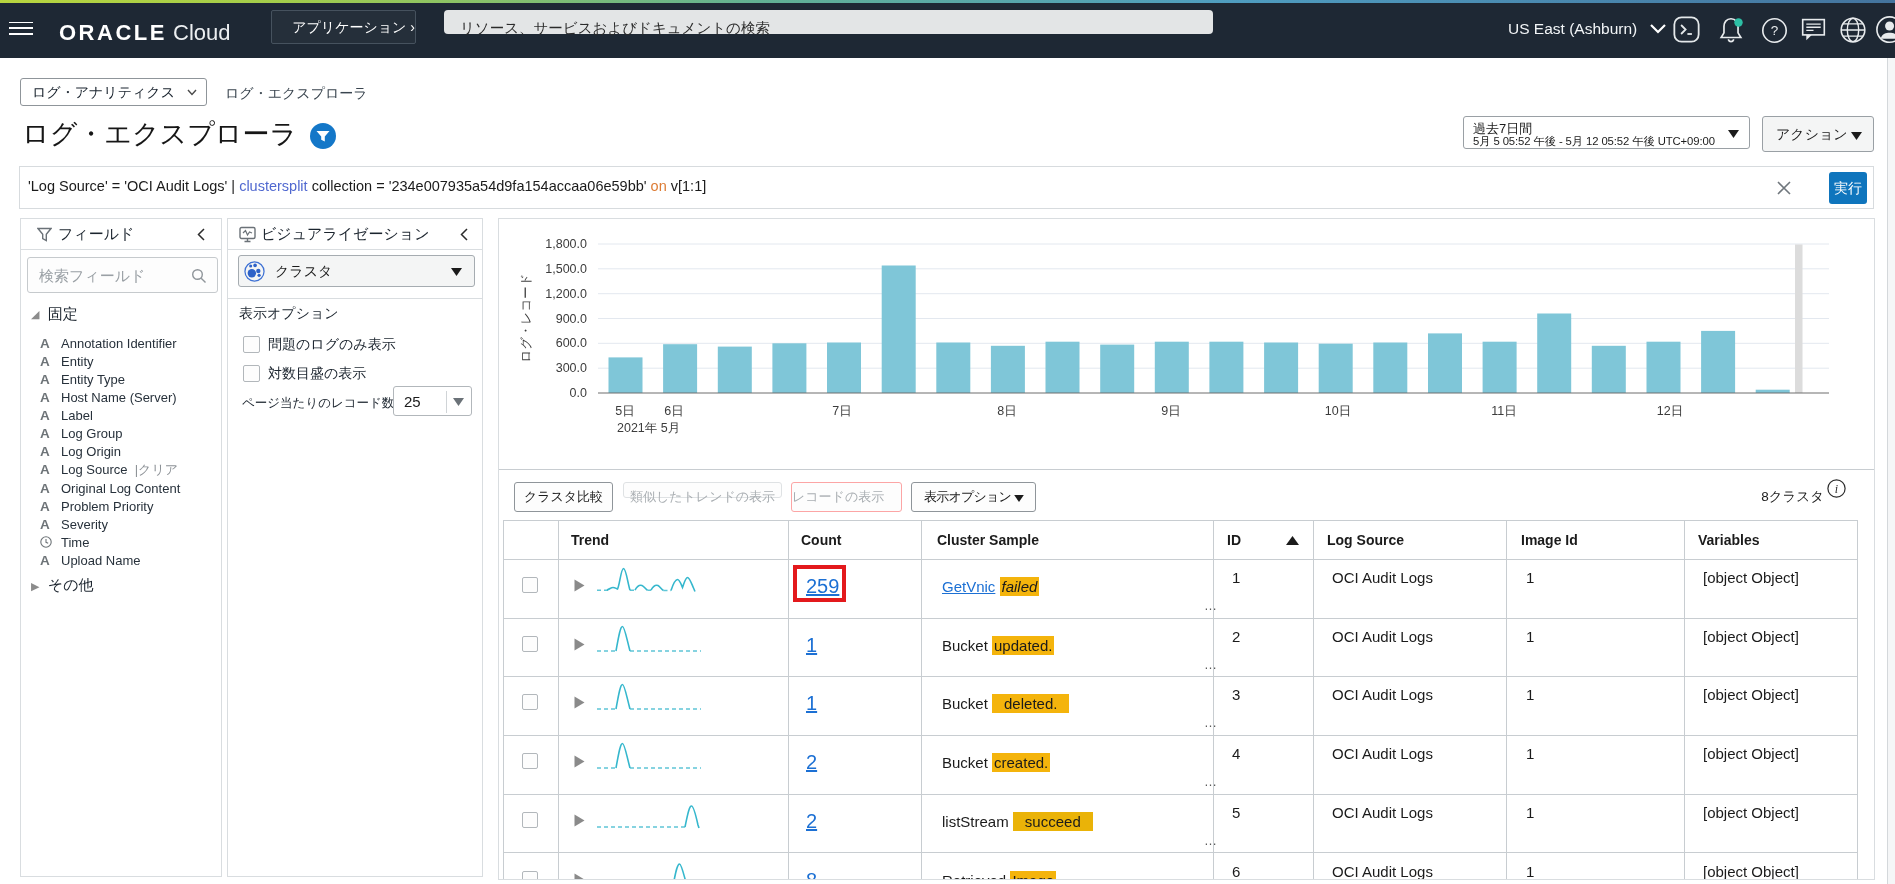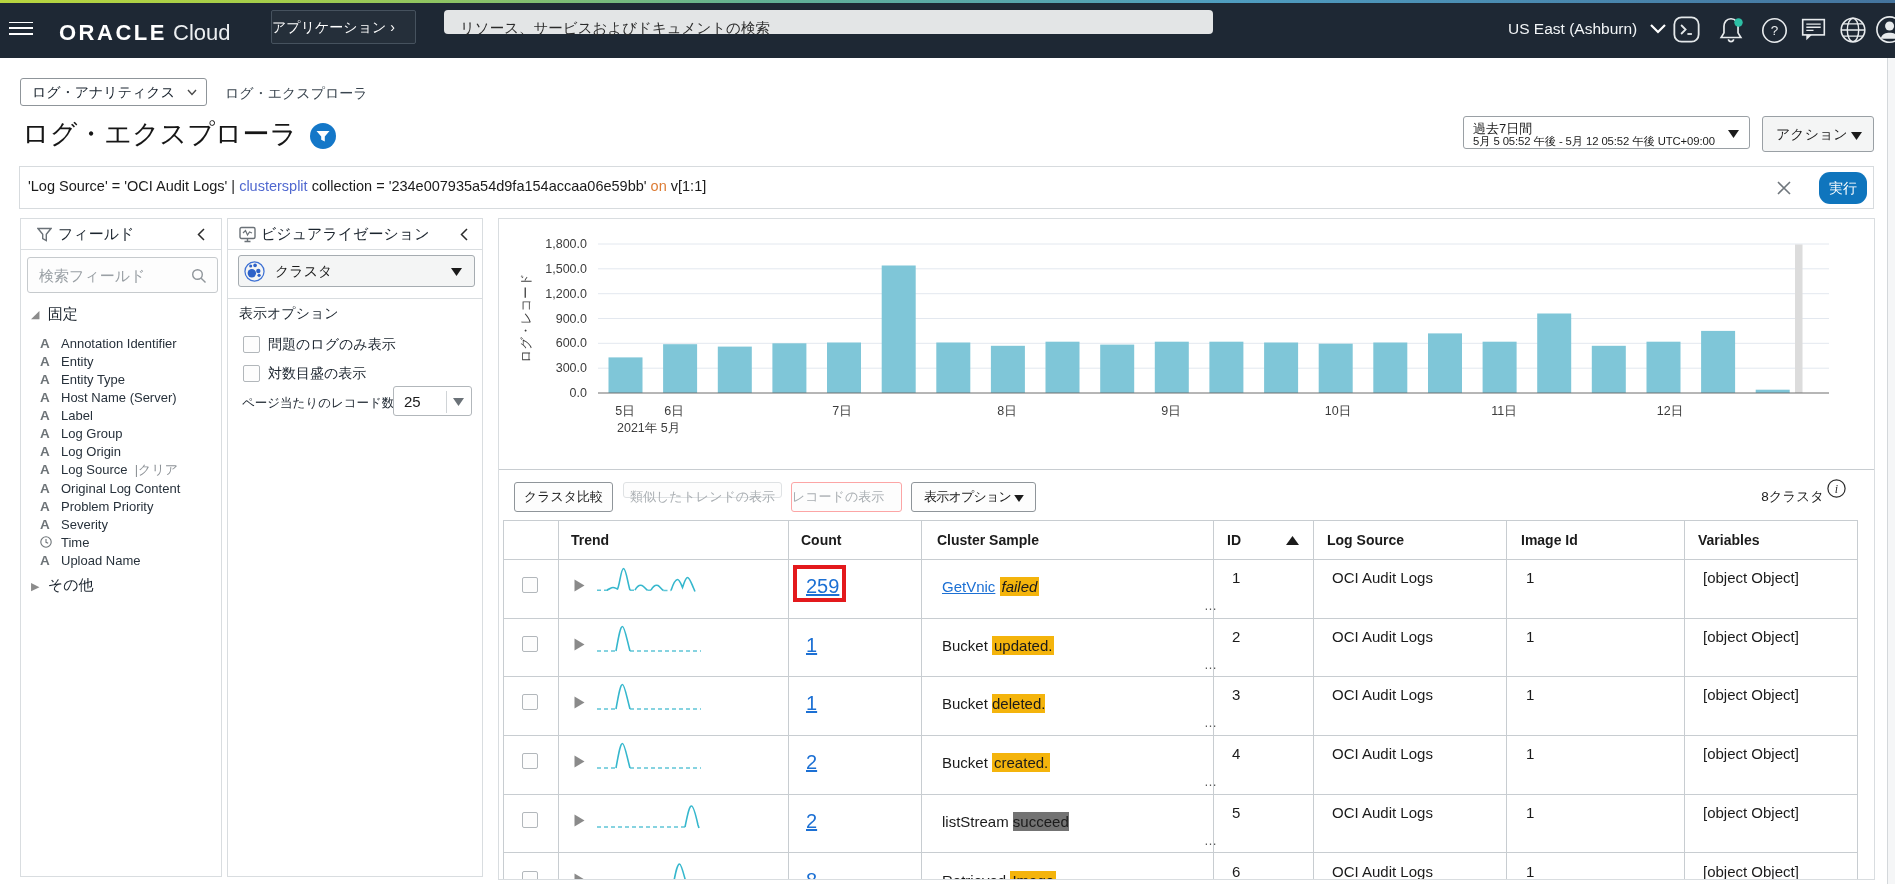--- a/index.html
+++ b/index.html
@@ -12,21 +12,21 @@
 
 #topline { position:absolute; left:0; top:0; width:1895px; height:2.5px;
   background:linear-gradient(90deg,#b8d53f 0%,#a3cd4b 15%,#62b194 40%,#4f9dc0 65%,#44749e 100%); }
 #hdr { position:absolute; left:0; top:3px; width:1895px; height:55px; background:#1e2834; }
 #hdr .ham { position:absolute; left:9px; top:18.5px; width:24px; height:16px; }
 #hdr .ham div { height:1.8px; background:#fff; margin-bottom:4.2px; }
 .ologo { position:absolute; left:59px; top:17px; color:#fff; font-size:22px; }
 .ologo b { font-weight:bold; letter-spacing:2.5px; }
 .appbtn { position:absolute; left:271px; top:7px; width:145px; height:34px; background:#252f3a;
   border:1px solid #46525e; border-radius:2px; color:#fff; font-size:14px;
-  line-height:32px; text-align:left; }
+  line-height:32px; text-align:right; }
 .searchbox { position:absolute; left:444px; top:7px; width:769px; height:24px; background:#e3e5e6;
   border-radius:4px; color:#2b2b2b; font-size:14.5px; line-height:36px; padding-left:16px; }
 .regtxt { position:absolute; left:1508px; top:17px; color:#f2f5f7; font-size:15.5px; }
 .hicon { position:absolute; top:11px; }
 </style>
 </head>
 <body>
 <div id="page">
   <div id="hdr">
     <div class="ham">
@@ -104,21 +104,21 @@
     <svg style="position:absolute;right:11px;top:15px" width="11" height="8" viewBox="0 0 11 8">
         <path d="M0 0 H11 L5.5 8 Z" fill="#1b1b1b"></path>
       </svg>
   </div>
 
   <div class="abs" style="left:19px;top:166px;width:1855px;height:43px;border:1px solid #d7dbde;background:#fff;">
     <div style="position:absolute;left:8px;top:11px;font-size:14.5px;color:#1b1b1b;">'Log Source' = 'OCI Audit Logs' | <span style="color:#5068d0">clustersplit</span> collection = '234e007935a54d9fa154accaa06e59bb' <span style="color:#dd7b33">on</span> v[1:1]</div>
     <svg style="position:absolute;right:82px;top:14px" width="14" height="14" viewBox="0 0 14 14">
         <path d="M1 1 L13 13 M13 1 L1 13" stroke="#70777d" stroke-width="1.6"></path>
       </svg>
-    <div style="position:absolute;right:6px;top:5px;width:48px;height:32px;background:#0f75bd;border-radius:11px;color:#fff;font-size:14px;text-align:center;line-height:32px;">実行</div>
+    <div style="position:absolute;right:6px;top:5px;width:38px;height:32px;background:#0f75bd;border-radius:3px;color:#fff;font-size:14px;text-align:center;line-height:32px;">実行</div>
   </div>
 
   <div class="abs" style="left:20px;top:218px;width:202px;height:659px;border:1px solid #d9dde0;background:#fff;">
     <div style="position:absolute;left:0;top:0;width:100%;height:31px;border-bottom:1px solid #d9dde0;">
       <svg style="position:absolute;left:16px;top:8px" width="15" height="15" viewBox="0 0 15 15">
           <path d="M1 1.5 L14 1.5 L9.3 7.2 L9.3 13.5 L5.7 11.6 L5.7 7.2 Z" fill="none" stroke="#6b7278" stroke-width="1.4"></path>
         </svg>
       <span style="position:absolute;left:37px;top:6px;font-size:15px;color:#1b242e;">フィールド</span>
       <svg style="position:absolute;right:16px;top:9px" width="8" height="13" viewBox="0 0 8 13">
           <path d="M7 1 L1.5 6.5 L7 12" fill="none" stroke="#2b2b2b" stroke-width="1.5"></path>
@@ -318,21 +318,21 @@
       <div style="position:absolute;left:0;top:156.4px;width:100%;height:58.7px;border-bottom:1px solid #c8cdd1;">
         <div style="position:absolute;left:18px;top:17px;width:16px;height:16px;border:1px solid #b2b7bb;border-radius:2px;background:#fdfdfd;"></div>
         <svg style="position:absolute;left:70px;top:19px" width="11" height="13" viewBox="0 0 11 13">
             <path d="M0.5 0.5 L10.5 6.5 L0.5 12.5 Z" fill="#8a8a8a"></path>
           </svg>
         <svg style="position:absolute;left:93px;top:3px" width="105" height="40" viewBox="0 0 105 40">
             <path d="M0 29 L19 29 M33 29 L104 29" fill="none" stroke="#5fc5d6" stroke-width="1.5" stroke-dasharray="4 3"></path>
             <path d="M19 29 C22 12 23.5 4.5 25.5 4.5 C27.5 4.5 29.5 16 33 29" fill="none" stroke="#35b7cd" stroke-width="1.6"></path>
           </svg>
         <a style="position:absolute;left:302px;top:15px;font-size:20px;color:#1c70d4;text-decoration:underline;">1</a>
-        <div style="position:absolute;left:438px;top:18px;font-size:15px;color:#1b1b1b;">Bucket <span style="background:#f4b40c;padding:1px 0;">deleted.</span></div>
+        <div style="position:absolute;left:438px;top:18px;font-size:15px;color:#1b1b1b;">Bucket <span style="background:#f4b40c;padding:1px 12px;">deleted.</span></div>
         <div style="position:absolute;left:700px;top:38px;font-size:13px;color:#5a5a5a;">…</div>
         <div style="position:absolute;left:728px;top:9px;font-size:15px;color:#1b1b1b;">3</div>
         <div style="position:absolute;left:828px;top:9px;font-size:15px;color:#1b1b1b;">OCI Audit Logs</div>
         <div style="position:absolute;left:1022px;top:9px;font-size:15px;color:#1b1b1b;">1</div>
         <div style="position:absolute;left:1199px;top:9px;font-size:15px;color:#1b1b1b;">[object Object]</div>
       </div>
       <div style="position:absolute;left:0;top:215.1px;width:100%;height:58.7px;border-bottom:1px solid #c8cdd1;">
         <div style="position:absolute;left:18px;top:17px;width:16px;height:16px;border:1px solid #b2b7bb;border-radius:2px;background:#fdfdfd;"></div>
         <svg style="position:absolute;left:70px;top:19px" width="11" height="13" viewBox="0 0 11 13">
             <path d="M0.5 0.5 L10.5 6.5 L0.5 12.5 Z" fill="#8a8a8a"></path>
@@ -352,21 +352,21 @@
       <div style="position:absolute;left:0;top:273.8px;width:100%;height:58.7px;border-bottom:1px solid #c8cdd1;">
         <div style="position:absolute;left:18px;top:17px;width:16px;height:16px;border:1px solid #b2b7bb;border-radius:2px;background:#fdfdfd;"></div>
         <svg style="position:absolute;left:70px;top:19px" width="11" height="13" viewBox="0 0 11 13">
             <path d="M0.5 0.5 L10.5 6.5 L0.5 12.5 Z" fill="#8a8a8a"></path>
           </svg>
         <svg style="position:absolute;left:93px;top:3px" width="105" height="40" viewBox="0 0 105 40">
             <path d="M0 29 L88 29" fill="none" stroke="#5fc5d6" stroke-width="1.5" stroke-dasharray="4 3"></path>
             <path d="M88 29 C91 14 92.5 8 94.5 8 C96.5 8 99 18 101 27 L102 30" fill="none" stroke="#35b7cd" stroke-width="1.6"></path>
           </svg>
         <a style="position:absolute;left:302px;top:15px;font-size:20px;color:#1c70d4;text-decoration:underline;">2</a>
-        <div style="position:absolute;left:438px;top:18px;font-size:15px;color:#1b1b1b;">listStream <span style="background:#737373;padding:1px 0;">succeed</span></div>
+        <div style="position:absolute;left:438px;top:18px;font-size:15px;color:#1b1b1b;">listStream <span style="background:#eab308;padding:1px 12px;">succeed</span></div>
         <div style="position:absolute;left:700px;top:38px;font-size:13px;color:#5a5a5a;">…</div>
         <div style="position:absolute;left:728px;top:9px;font-size:15px;color:#1b1b1b;">5</div>
         <div style="position:absolute;left:828px;top:9px;font-size:15px;color:#1b1b1b;">OCI Audit Logs</div>
         <div style="position:absolute;left:1022px;top:9px;font-size:15px;color:#1b1b1b;">1</div>
         <div style="position:absolute;left:1199px;top:9px;font-size:15px;color:#1b1b1b;">[object Object]</div>
       </div>
       <div style="position:absolute;left:0;top:332.5px;width:100%;height:58.7px;border-bottom:1px solid #c8cdd1;">
         <div style="position:absolute;left:18px;top:17px;width:16px;height:16px;border:1px solid #b2b7bb;border-radius:2px;background:#fdfdfd;"></div>
         <svg style="position:absolute;left:70px;top:19px" width="11" height="13" viewBox="0 0 11 13">
             <path d="M0.5 0.5 L10.5 6.5 L0.5 12.5 Z" fill="#8a8a8a"></path>

